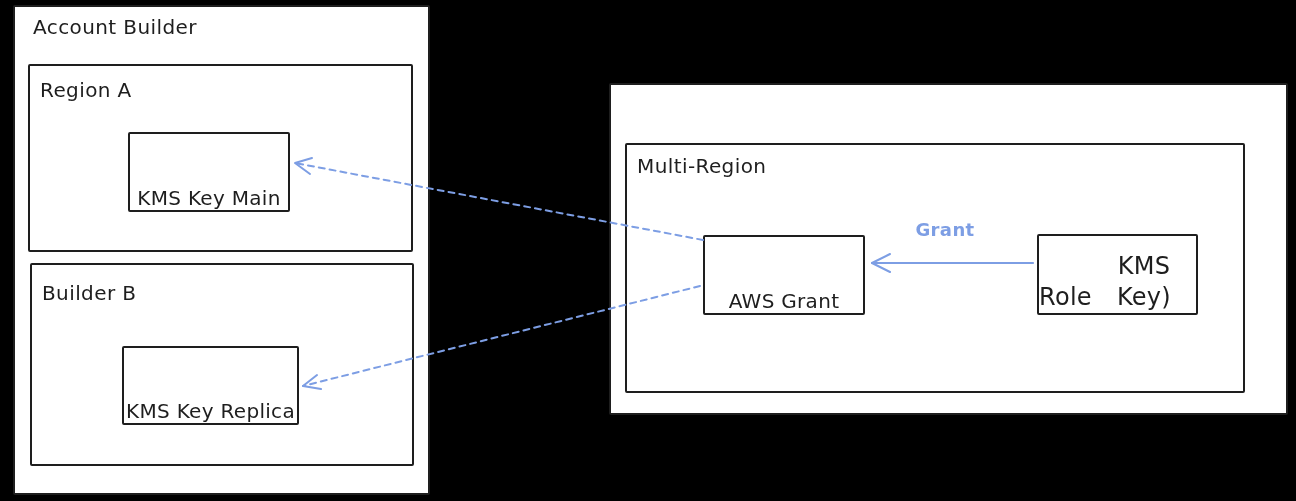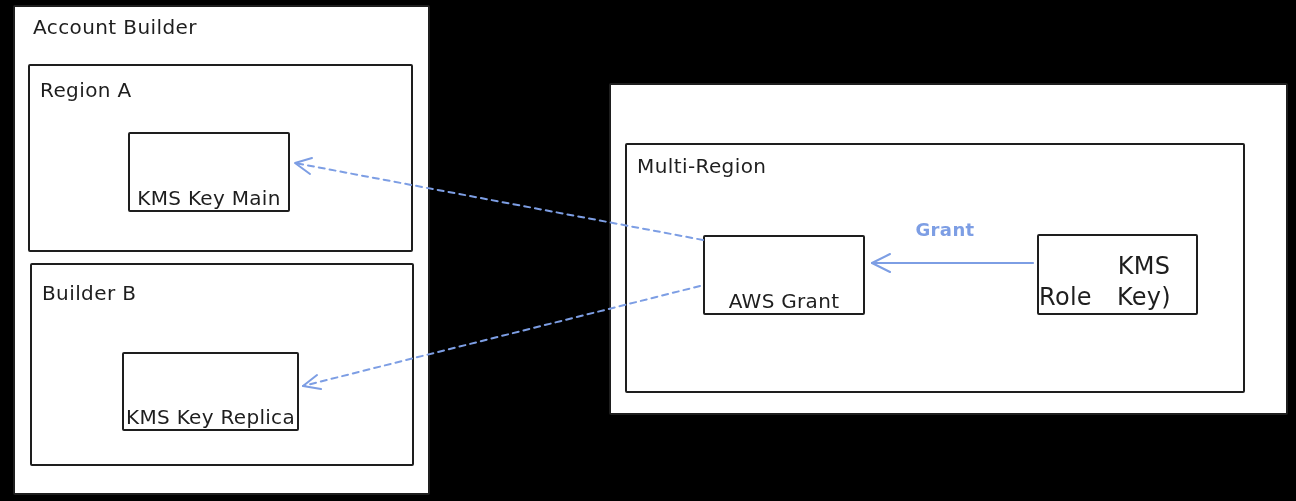--- a/index.html
+++ b/index.html
@@ -36,21 +36,21 @@
   .node-multiline { flex-direction: row; font-size: 24px; line-height: 1.3; }
 
   
   .account-builder { left:13px; top:5px; width:417px; height:490px; }
   .account-builder > .container-title { left:18px; top:8px; }
   .region-a { left:13px; top:57px; width:385px; height:188px; }
   .region-a > .container-title { left:10px; top:12px; }
   .kms-key-main { left:98px; top:54px; width:162px; height:80px; }
   .region-b { left:15px; top:256px; width:384px; height:203px; }
   .region-b > .container-title { left:10px; top:16px; }
-  .kms-key-replica { left:90px; top:75px; width:177px; height:79px; }
+  .kms-key-replica { left:90px; top:69px; width:177px; height:79px; }
 
   
   .account-user { left:609px; top:83px; width:679px; height:332px; }
   .account-user > .container-title { left:19px; top:7px; }
   .multi-region { left:14px; top:58px; width:620px; height:250px; }
   .multi-region > .container-title { left:10px; top:9px; }
   .aws-role { left:76px; top:78px; width:162px; height:80px; }
   .role-box { left:410px; top:77px; width:161px; height:81px; }
 
   .grant-label {

